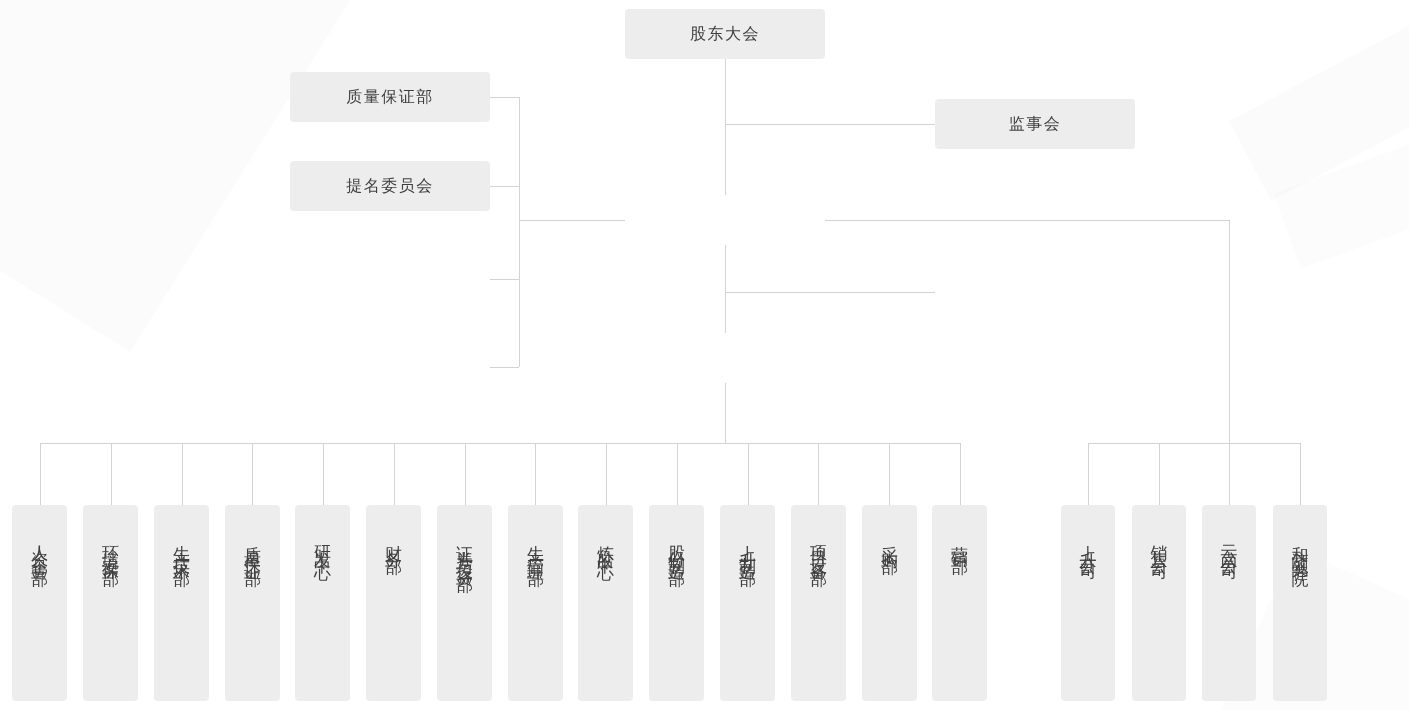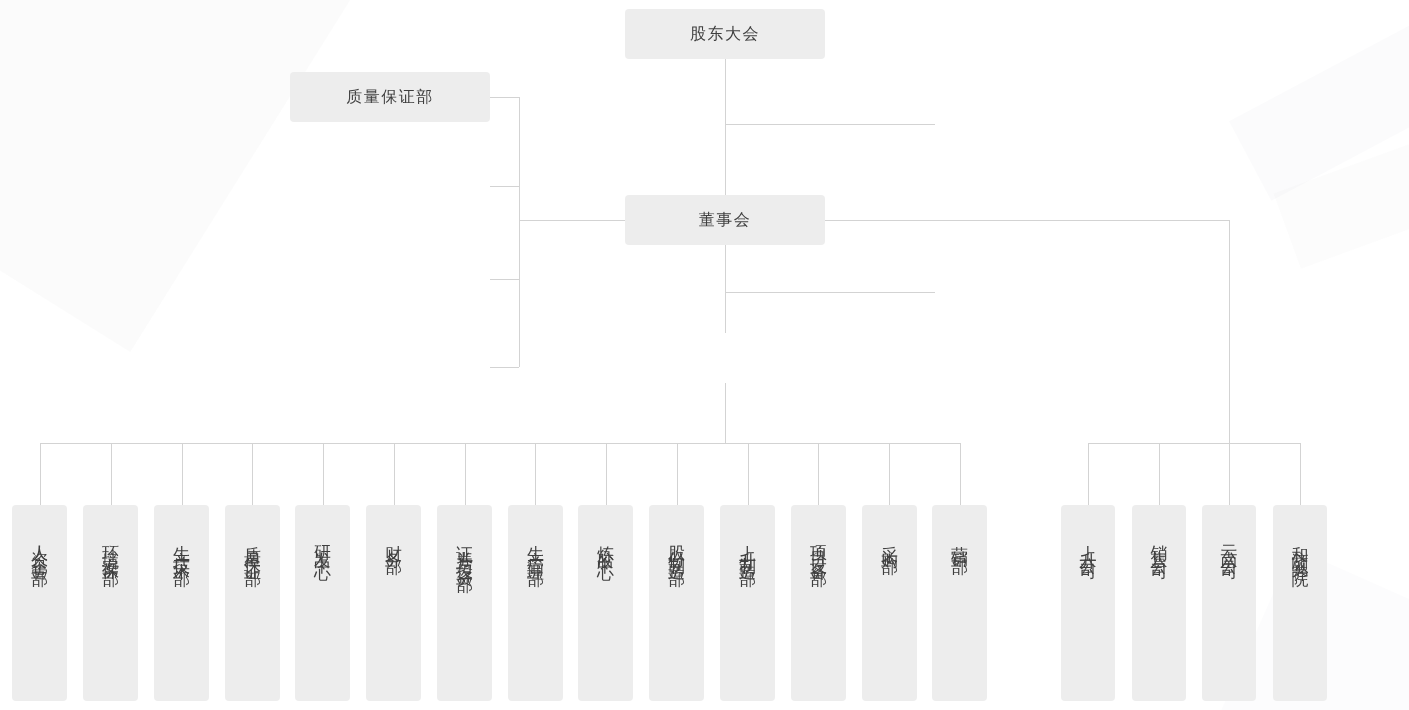--- a/index.html
+++ b/index.html
@@ -82,21 +82,22 @@
 
     <line x1="1088" y1="443" x2="1300" y2="443"></line>
     <line x1="1088" y1="443" x2="1088" y2="505"></line>
     <line x1="1159" y1="443" x2="1159" y2="505"></line>
     <line x1="1229" y1="443" x2="1229" y2="505"></line>
     <line x1="1300" y1="443" x2="1300" y2="505"></line>
   </svg>
 
   <div class="node" style="left:625px; top:9px">股东大会</div>
   <div class="node" style="left:290px; top:72px">质量保证部</div>
-  <div class="node" style="left:625px; top:195px">董事会</div>
+  <div class="node" style="left:290px; top:161px">提名委员会</div>
+  <div class="node" style="left:935px; top:99px">监事会</div>
 
   <div class="vnode" style="left:12px">
       <span>人资企管部</span>
     </div>
   <div class="vnode" style="left:83px">
       <span>环境安保部</span>
     </div>
   <div class="vnode" style="left:154px">
       <span>生产技术部</span>
     </div>

